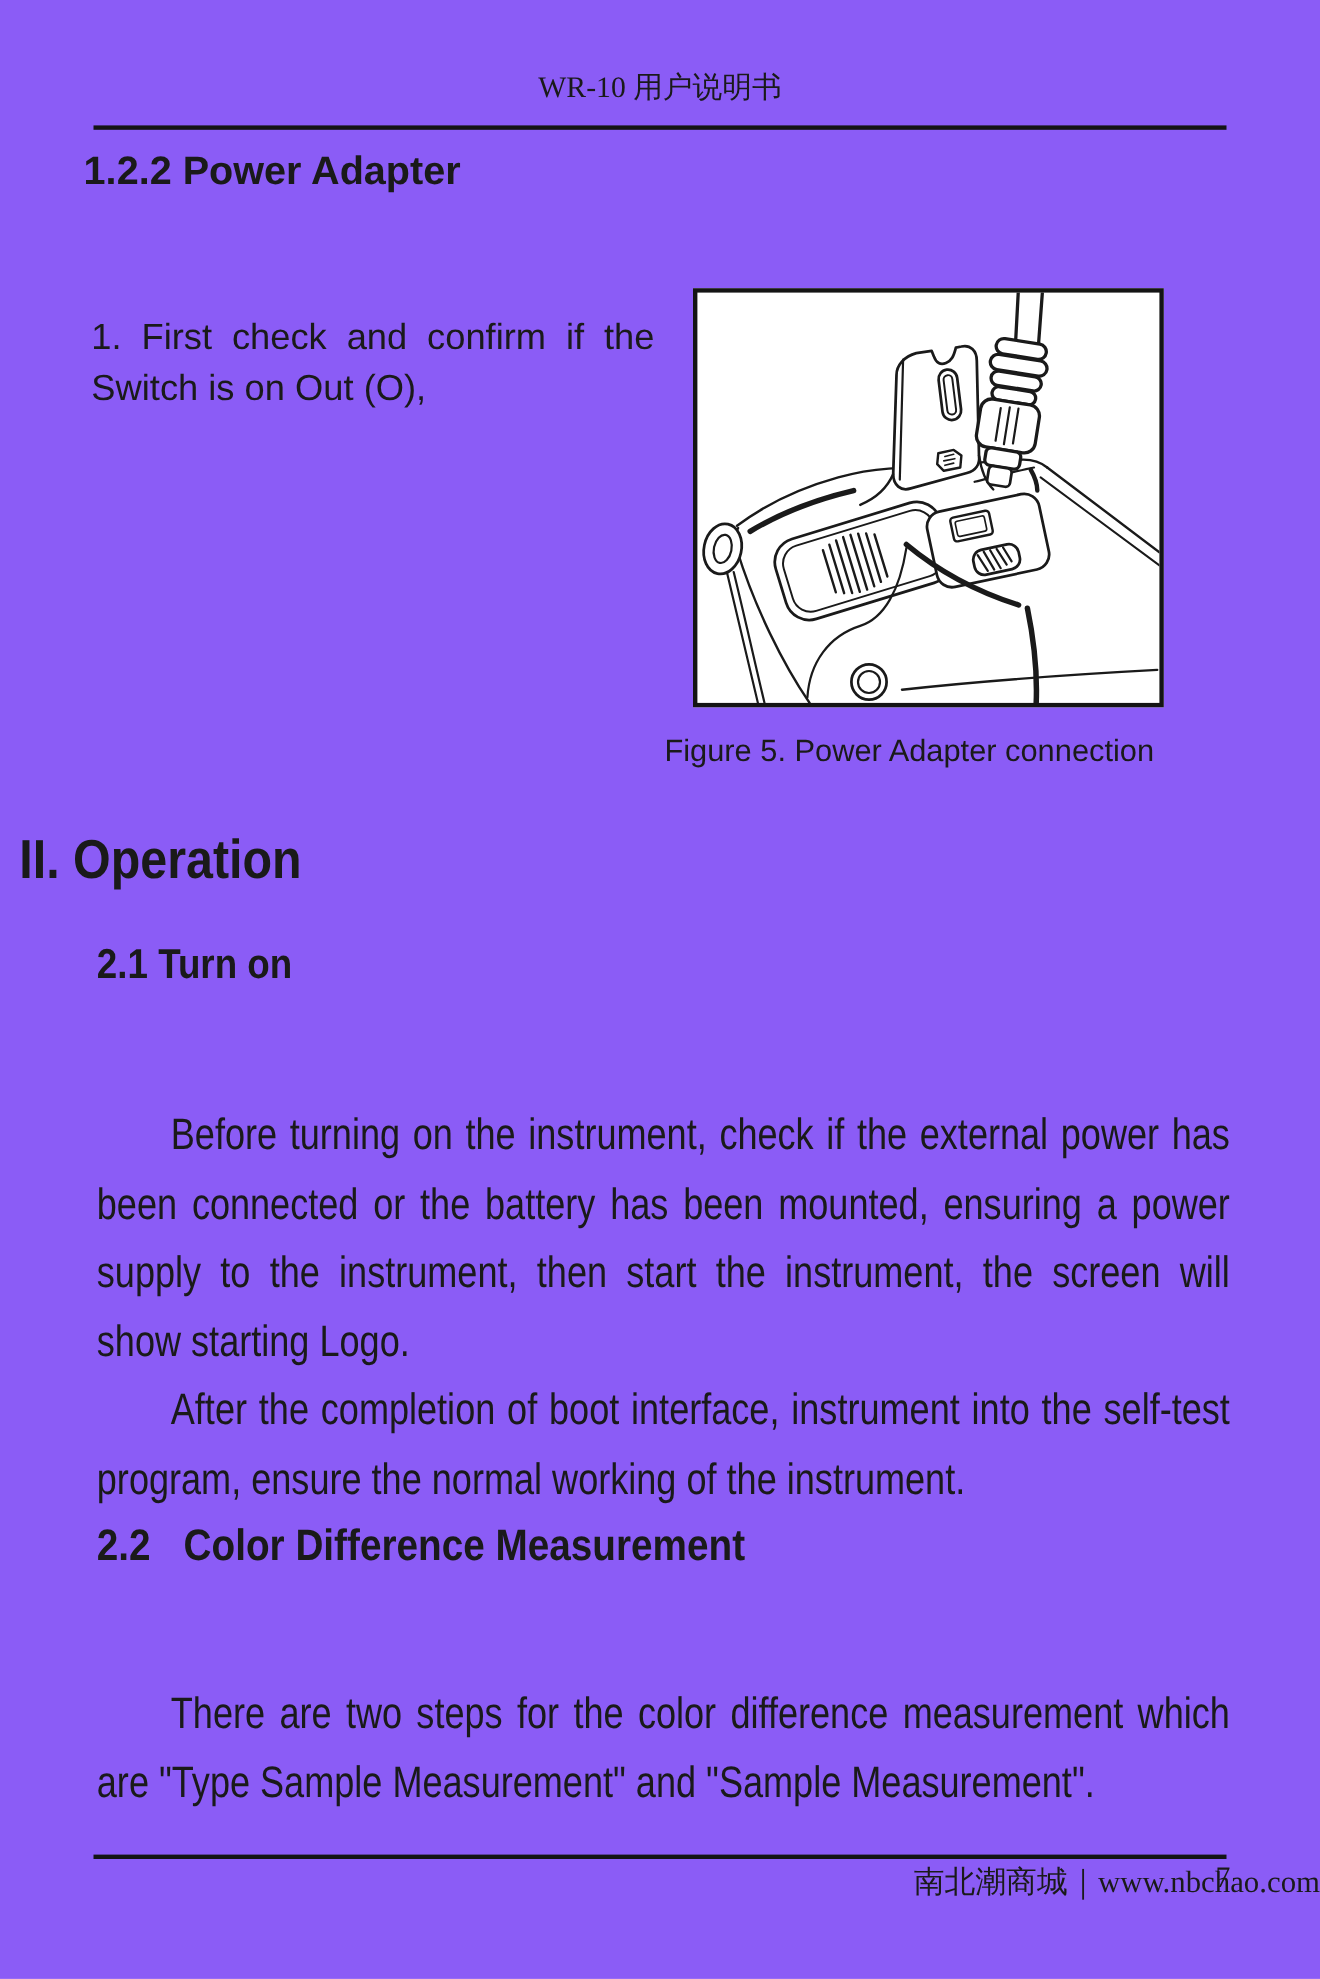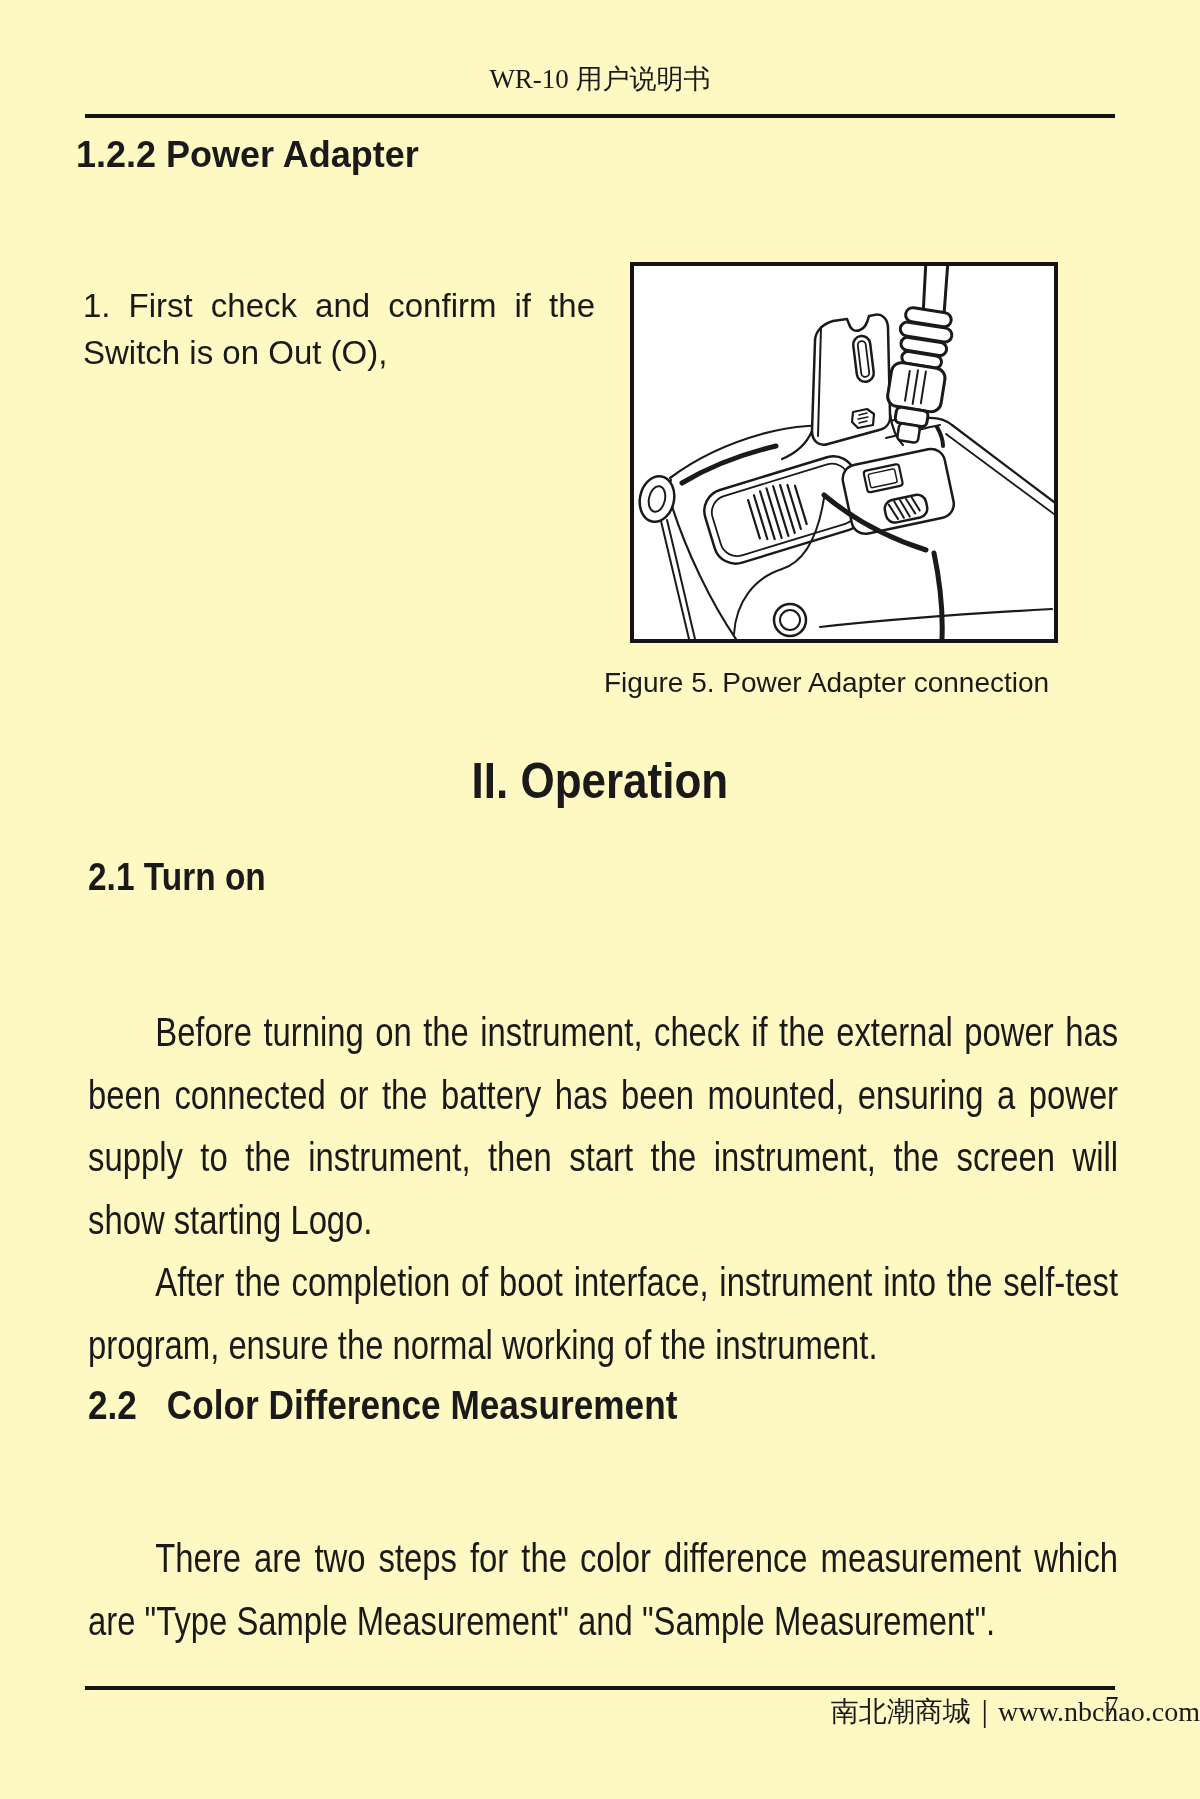--- a/index.html
+++ b/index.html
@@ -1,28 +1,28 @@
 <!DOCTYPE html>
 <html><head>
 <meta charset="utf-8">
 <style>
   html,body{margin:0;padding:0;background:#ffffff;}
-  .page{position:relative;width:1200px;height:1799px;background:#fef9c3;overflow:hidden;
+  .page{position:relative;width:1200px;height:1799px;background:#8b5cf6;overflow:hidden;
         font-family:"Liberation Sans","DejaVu Sans",sans-serif;color:#1a1a1a;}
   .abs{position:absolute;}
   .serif{font-family:"Liberation Serif","DejaVu Serif",serif;}
   .rule{background:#141414;height:4px;}
   .header-title{top:62px;left:0;width:1200px;text-align:center;font-size:27px;line-height:34px;}
   .h122{top:135px;left:76px;font-size:36px;font-weight:bold;line-height:40px;white-space:nowrap;}
   .leftcol{left:83px;width:512px;font-size:33px;line-height:47px;text-align:justify;}
   .p-step1{top:249px;}
   .p-step2{top:462px;}
   .figurebox{left:630px;top:262px;width:420px;height:373px;border:4px solid #141414;background:#fff;}
   .caption{left:604px;top:666px;width:500px;font-size:28px;line-height:34px;}
-  .h-op{top:756px;left:0;width:1200px;text-align:center;font-size:50px;font-weight:bold;line-height:50px;}
+  .h-op{top:756px;left:0;width:1200px;font-size:50px;font-weight:bold;line-height:50px;}
   .narrow-c{display:inline-block;transform:scaleX(0.88);}
   .h21{top:858px;left:88px;font-size:38px;font-weight:bold;line-height:38px;white-space:nowrap;
        transform:scaleX(0.88);transform-origin:0 0;}
   .h22{top:1385px;left:88px;font-size:40px;font-weight:bold;line-height:40px;white-space:nowrap;
        transform:scaleX(0.88);transform-origin:0 0;}
   .h22 .gap{padding-left:34px;}
   .bodypara{left:88px;width:1256px;transform:scaleX(0.8201);transform-origin:0 0;
             font-size:40px;line-height:62.5px;text-align:justify;text-indent:82px;}
   .pa{top:961px;}
   .pb{top:1211px;}

